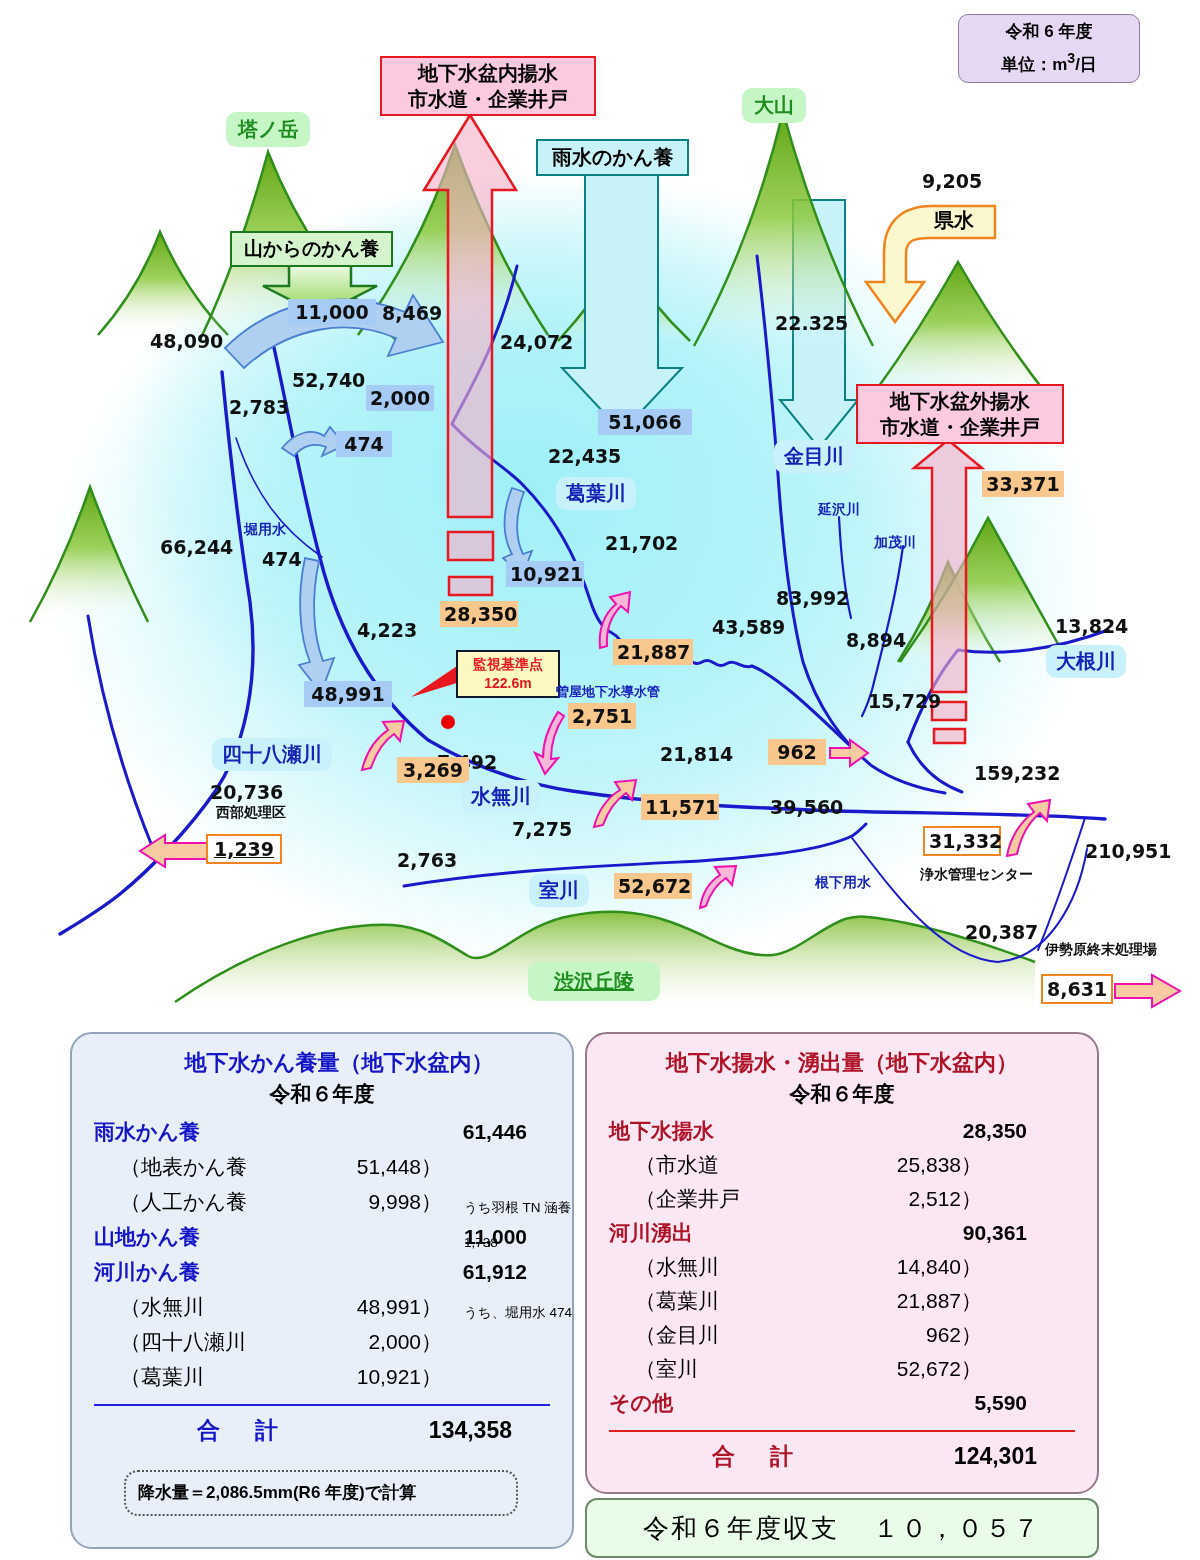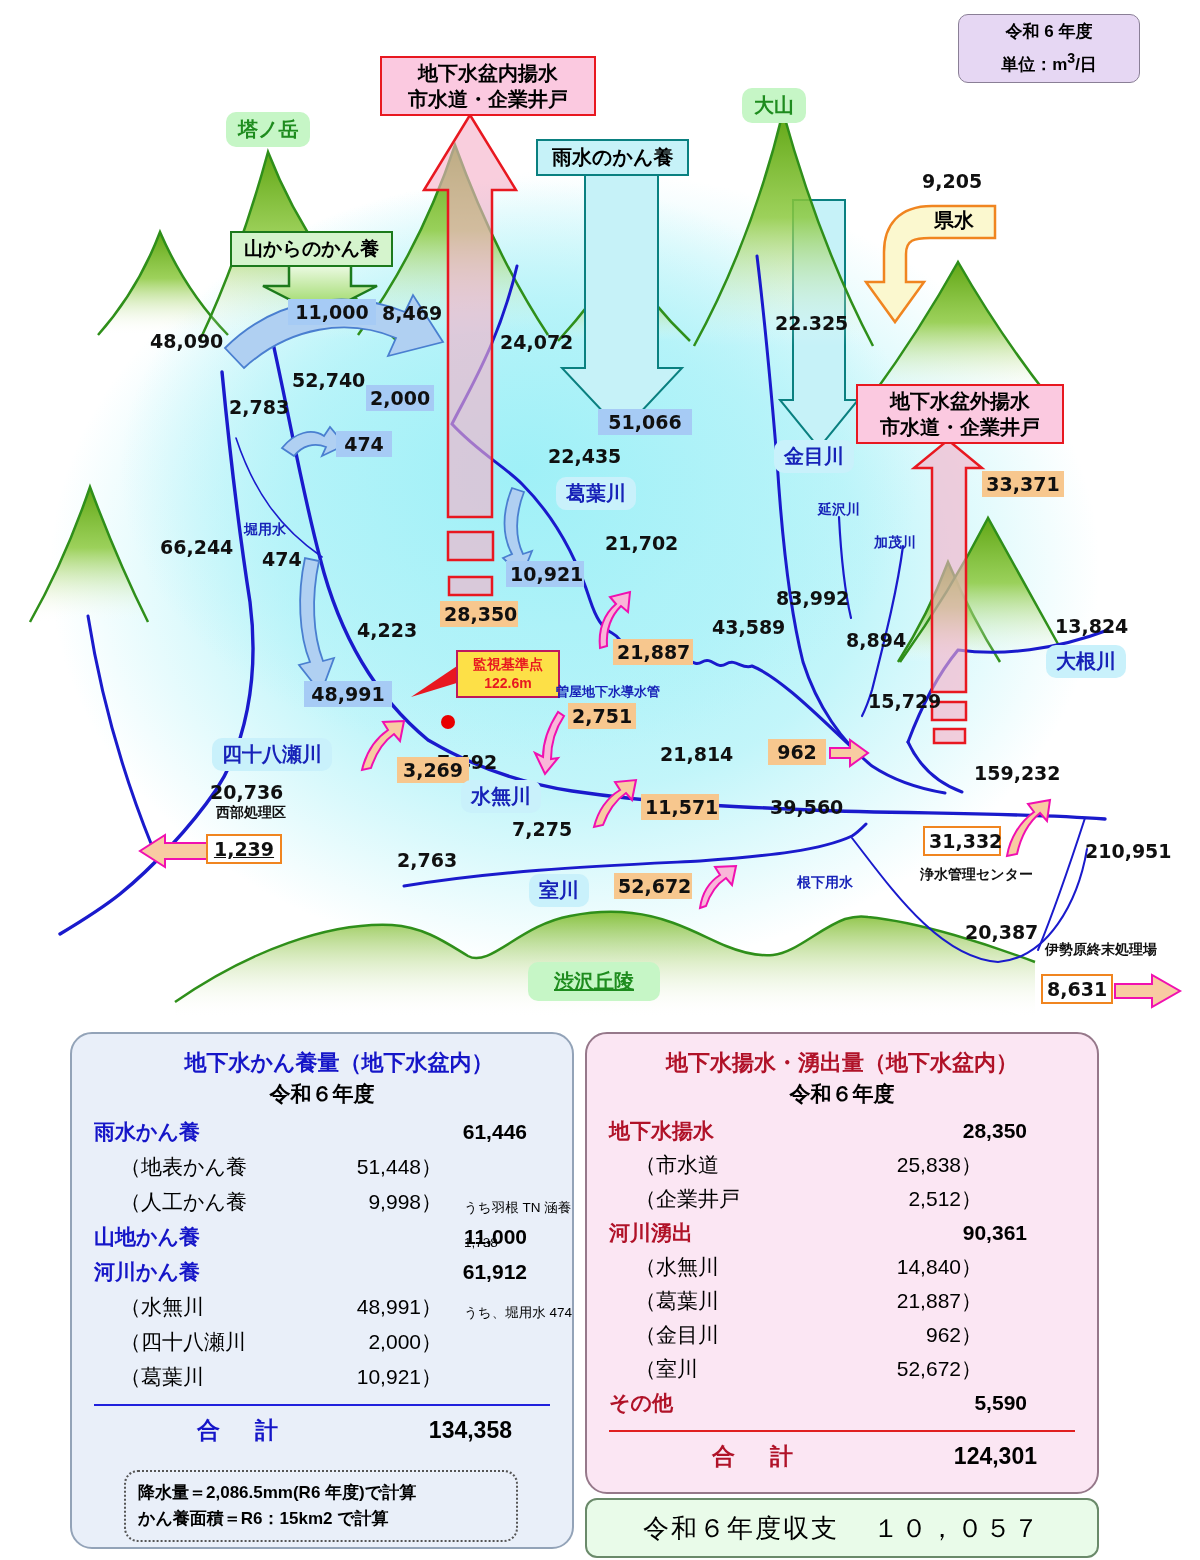--- a/index.html
+++ b/index.html
@@ -19,21 +19,21 @@
   .smallblue{color:#1722b8;font-size:14px;font-weight:bold;}
   .smallblack{color:#101010;font-size:14px;font-weight:bold;}
   .titlebox{background:#fbc9e0;border:2.5px solid #e81820;color:#000;text-align:center;
             font-size:20px;font-weight:bold;line-height:26px;padding:2px 8px;}
   .rainbox{background:#c6f2f8;border:2px solid #0a8080;color:#000;text-align:center;
            font-size:20px;font-weight:bold;padding:3px 14px;}
   .mtnbox{background:#d5f4cd;border:2px solid #1c7a1c;color:#000;text-align:center;
           font-size:19px;font-weight:bold;padding:3px 12px;}
   .yearbox{background:#e6d7f3;border:1.5px solid #8a7f96;border-radius:10px;color:#000;
            text-align:center;font-size:17px;font-weight:bold;line-height:26px;padding:4px 10px;}
-  .monitorbox{background:#fde047;border:2px solid #be185d;color:#e81820;text-align:center;
+  .monitorbox{background:#fef9c3;border:2px solid #0f172a;color:#e81820;text-align:center;
               font-weight:bold;font-size:14px;line-height:19px;padding:3px 4px;}
   .kensui-label{color:#000;font-size:20px;font-weight:bold;}
   
   .panel{position:absolute;border-radius:22px;}
   .ltable{left:70px;top:1032px;width:500px;height:513px;background:#e9eff9;border:2px solid #93a3b8;}
   .rtable{left:585px;top:1032px;width:510px;height:458px;background:#fbe6f3;border:2px solid #96788a;}
   .ptitle{text-align:center;font-size:22px;font-weight:bold;margin-top:14px;}
   .ltable .ptitle{color:#1515c8;padding-left:34px;}
   .rtable .ptitle{color:#b01228;}
   .psub{text-align:center;font-size:21px;color:#000;font-weight:bold;margin-top:2px;}
@@ -242,21 +242,21 @@
 <div class="abs rlabel" style="left:774px;top:440px;">金目川</div>
 <div class="abs rlabel" style="left:1046px;top:645px;">大根川</div>
 <div class="abs rlabel" style="left:212px;top:738px;text-align:right;">四十八瀬川</div>
 <div class="abs rlabel" style="left:461px;top:780px;">水無川</div>
 <div class="abs rlabel" style="left:529px;top:874px;">室川</div>
 
 <div class="abs smallblue" style="left:244px;top:521px;">堀用水</div>
 <div class="abs smallblue" style="left:818px;top:501px;">延沢川</div>
 <div class="abs smallblue" style="left:874px;top:534px;">加茂川</div>
 <div class="abs smallblue" style="left:556px;top:683px;font-size:13px;">曽屋地下水導水管</div>
-<div class="abs smallblue" style="left:797px;top:874px;">根下用水</div>
+<div class="abs smallblue" style="left:815px;top:874px;">根下用水</div>
 <div class="abs smallblack" style="left:216px;top:804px;">西部処理区</div>
 <div class="abs smallblack" style="left:920px;top:866px;">浄水管理センター</div>
 <div class="abs smallblack" style="left:1045px;top:941px;">伊勢原終末処理場</div>
 
 <div class="panel ltable">
   <div class="ptitle">地下水かん養量（地下水盆内）</div>
   <div class="psub">令和６年度</div>
   <div class="trows">
     <div class="trow main"><span class="tlabel">雨水かん養</span><span class="tval">61,446</span></div>
     <div class="trow sub"><span class="tlabel">（地表かん養</span><span class="tval">51,448）</span><span class="tnote"></span></div>
@@ -264,21 +264,20 @@
     <div class="trow main"><span class="tlabel">山地かん養</span><span class="tval">11,000</span></div>
     <div class="trow main"><span class="tlabel">河川かん養</span><span class="tval">61,912</span></div>
     <div class="trow sub"><span class="tlabel">（水無川</span><span class="tval">48,991）</span><span class="tnote">うち、堀用水 474</span></div>
     <div class="trow sub"><span class="tlabel">（四十八瀬川</span><span class="tval">2,000）</span><span class="tnote"></span></div>
     <div class="trow sub"><span class="tlabel">（葛葉川</span><span class="tval">10,921）</span><span class="tnote"></span></div>
   </div>
   <hr class="thr">
   <div class="trow total"><span class="tlabel">合　計</span><span class="tval">134,358</span></div>
   <div class="notebox">
     <div>降水量＝2,086.5mm(R6 年度)で計算</div>
-    <div>かん養面積＝R6：15km2 で計算</div>
   </div>
 </div>
 
 <div class="panel rtable">
   <div class="ptitle">地下水揚水・湧出量（地下水盆内）</div>
   <div class="psub">令和６年度</div>
   <div class="trows">
     <div class="trow main"><span class="tlabel">地下水揚水</span><span class="tval">28,350</span></div>
     <div class="trow sub"><span class="tlabel">（市水道</span><span class="tval">25,838）</span></div>
     <div class="trow sub"><span class="tlabel">（企業井戸</span><span class="tval">2,512）</span></div>

